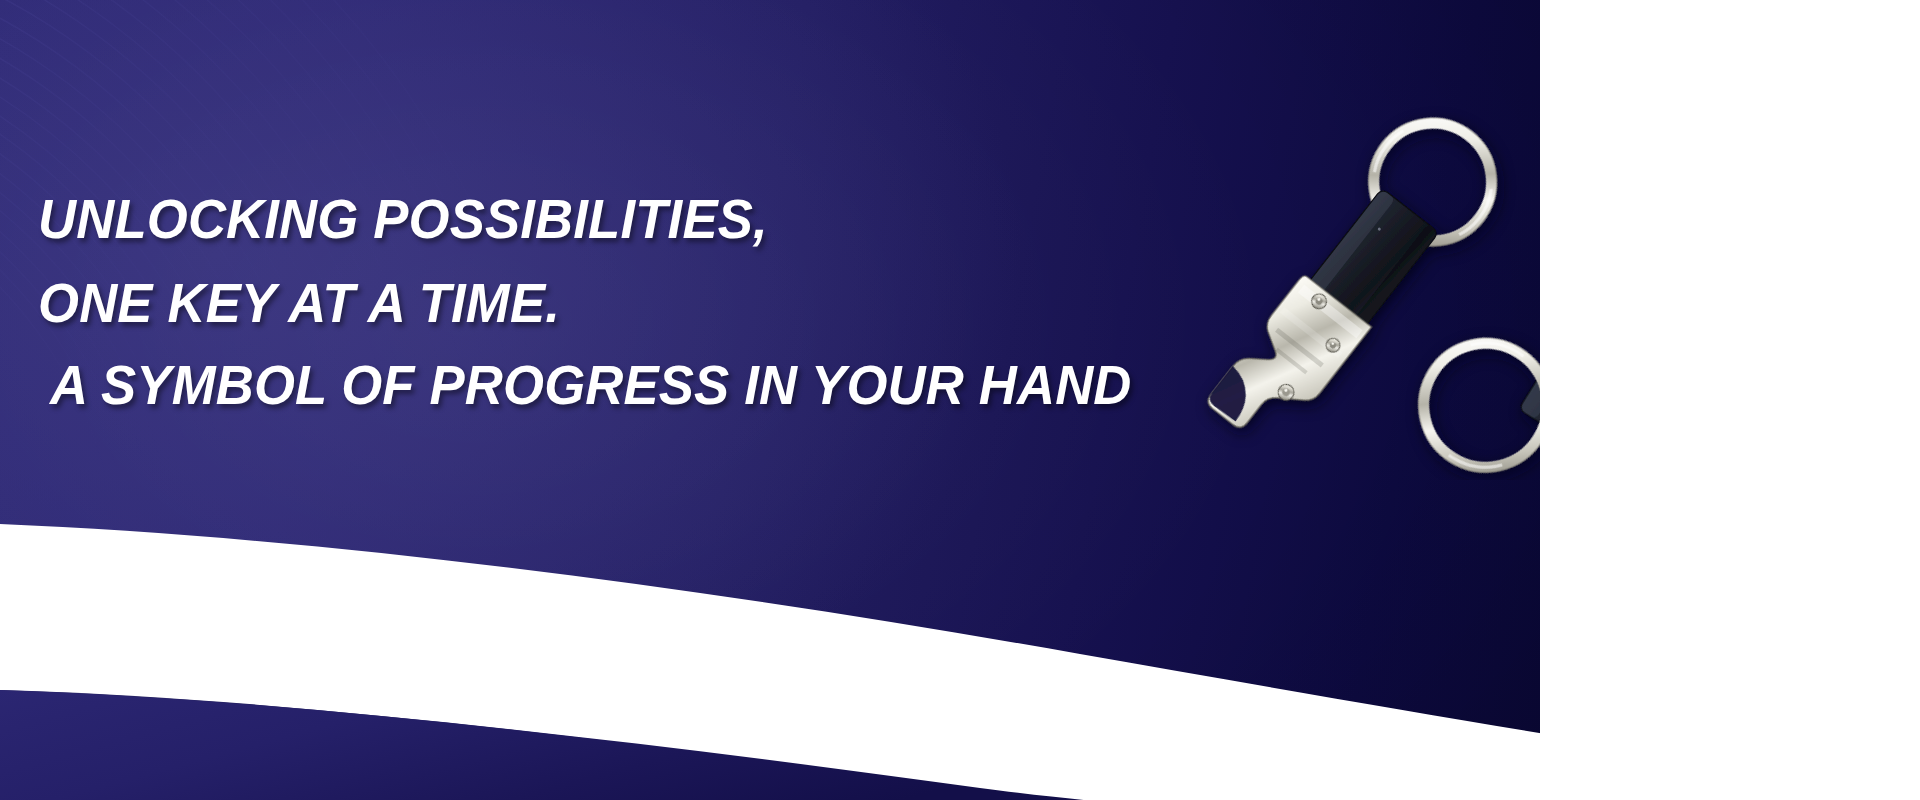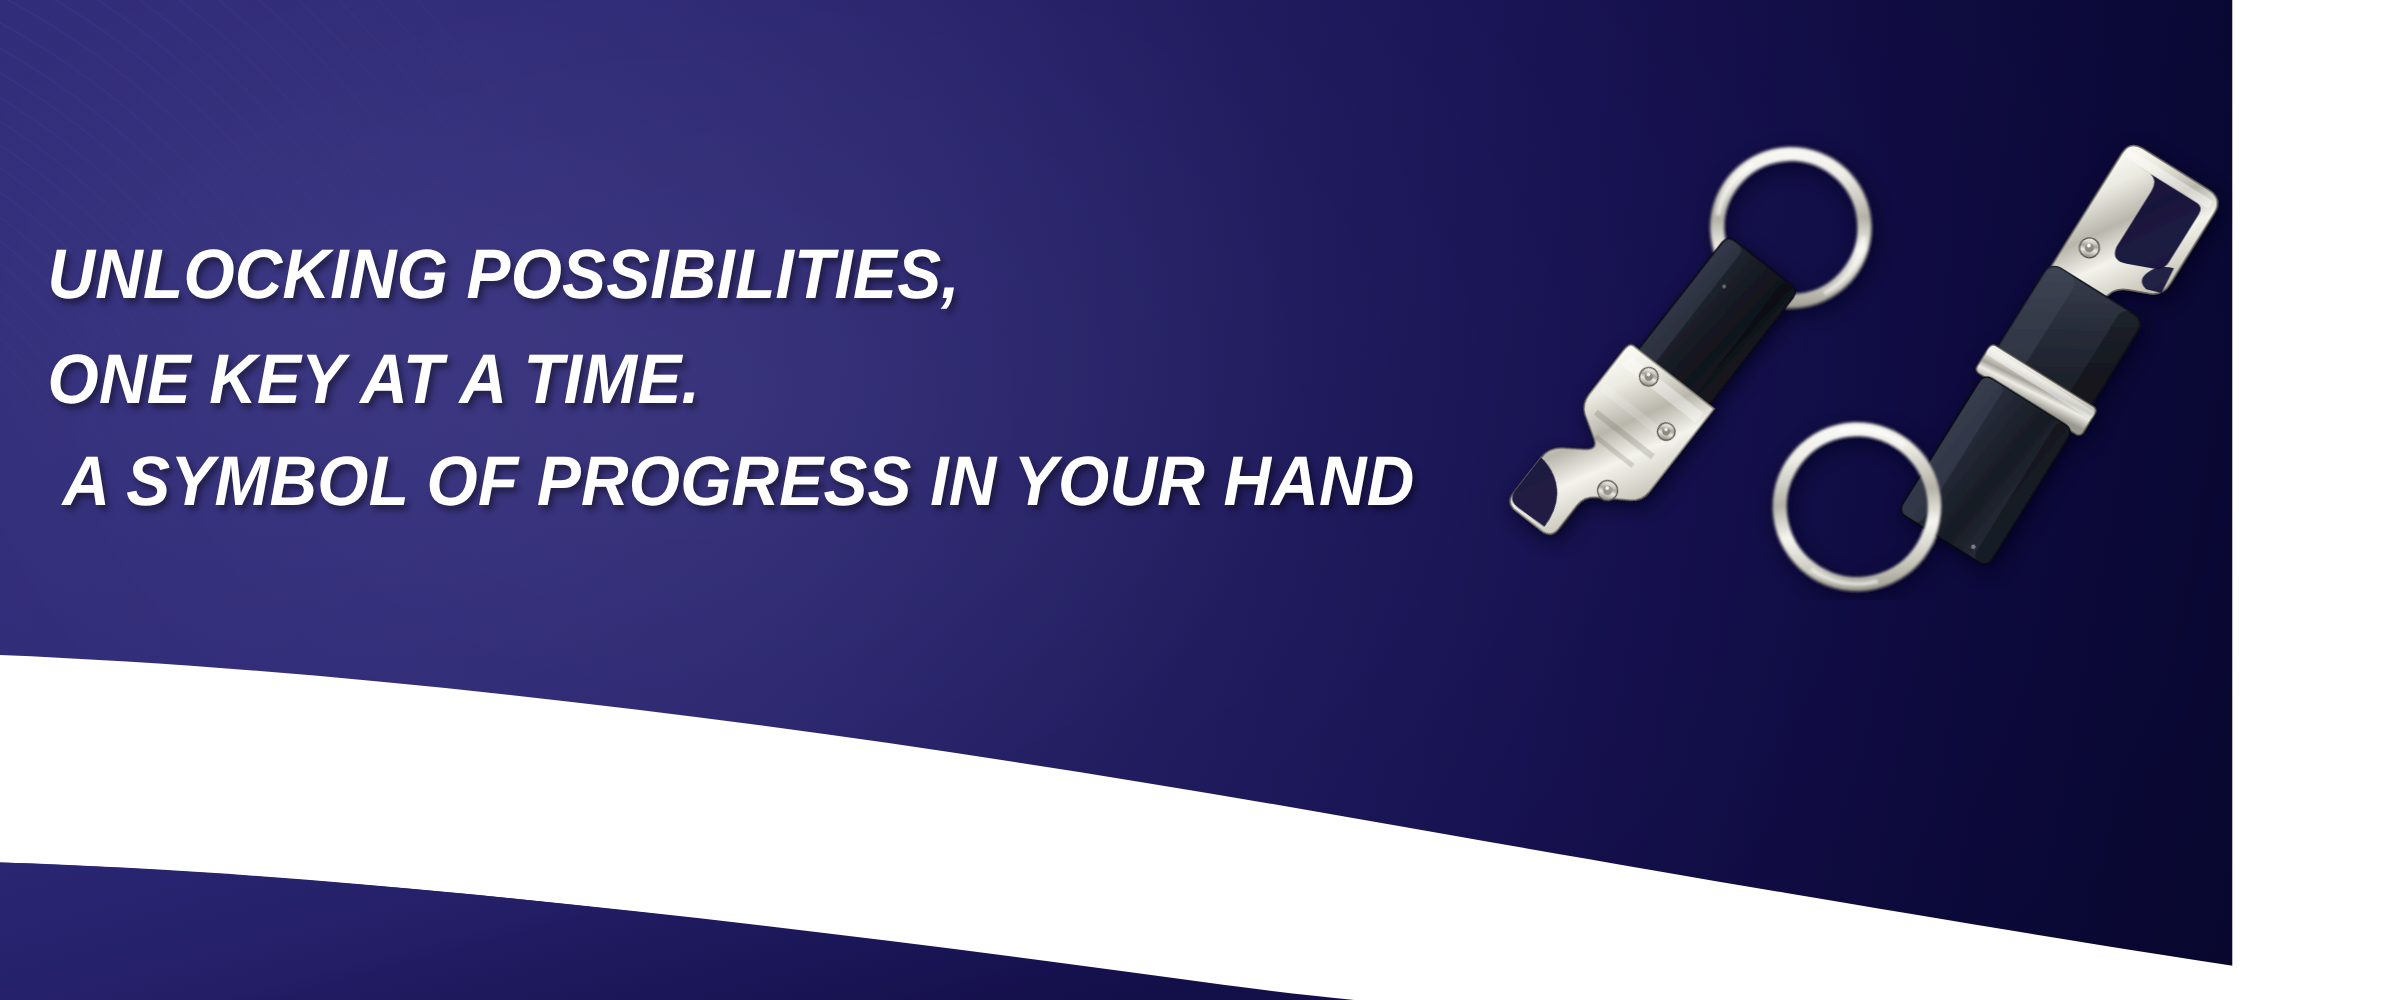--- a/index.html
+++ b/index.html
@@ -3,21 +3,21 @@
 <meta charset="utf-8">
 <title>Keychain Hero Banner</title>
 <style>
   html,body{margin:0;padding:0;}
   body{
     width:1920px;height:800px;
     font-family:"Liberation Sans", sans-serif;
     overflow:hidden;background:#ffffff;
   }
   #banner{
-    position:relative;width:1786px;height:800px;overflow:hidden;text-decoration:underline;
+    position:relative;width:1540px;height:800px;overflow:hidden;text-decoration:underline;
   }
 
   
   .bg-base{
     position:absolute;inset:0;
     background:
       radial-gradient(ellipse 1300px 900px at 14% 32%, #35307c 0%, rgba(53,48,124,0) 62%),
       linear-gradient(100deg, #2c2775 0%, #282270 22%, #201b60 48%, #16114f 70%, #0d0a41 88%, #0a0838 100%);
   }
   .bg-vignette{

